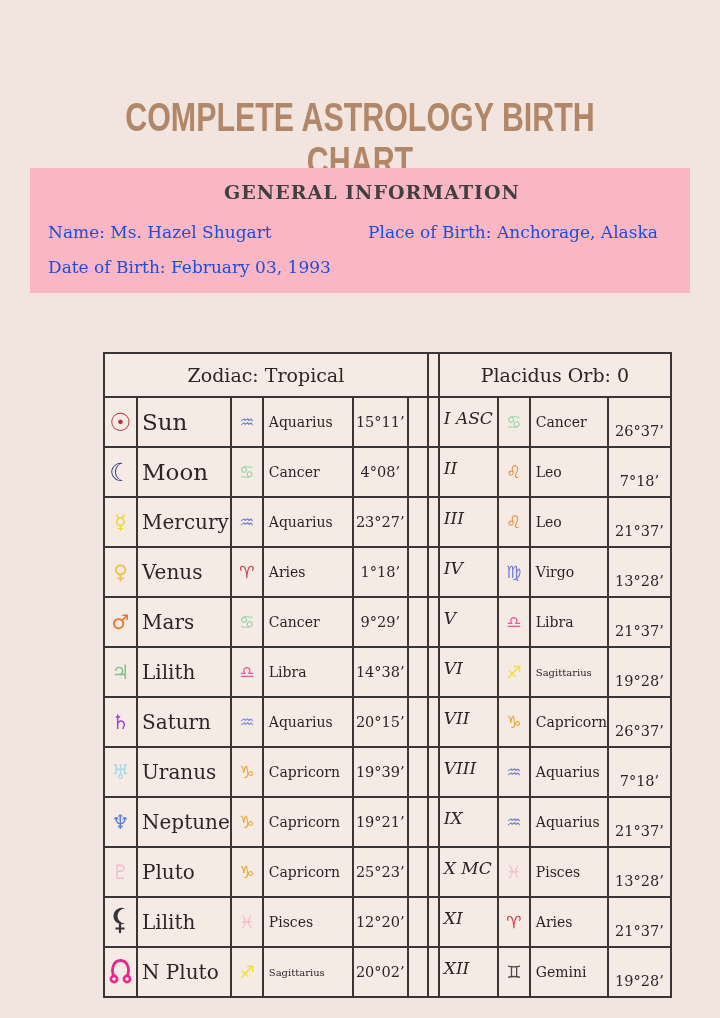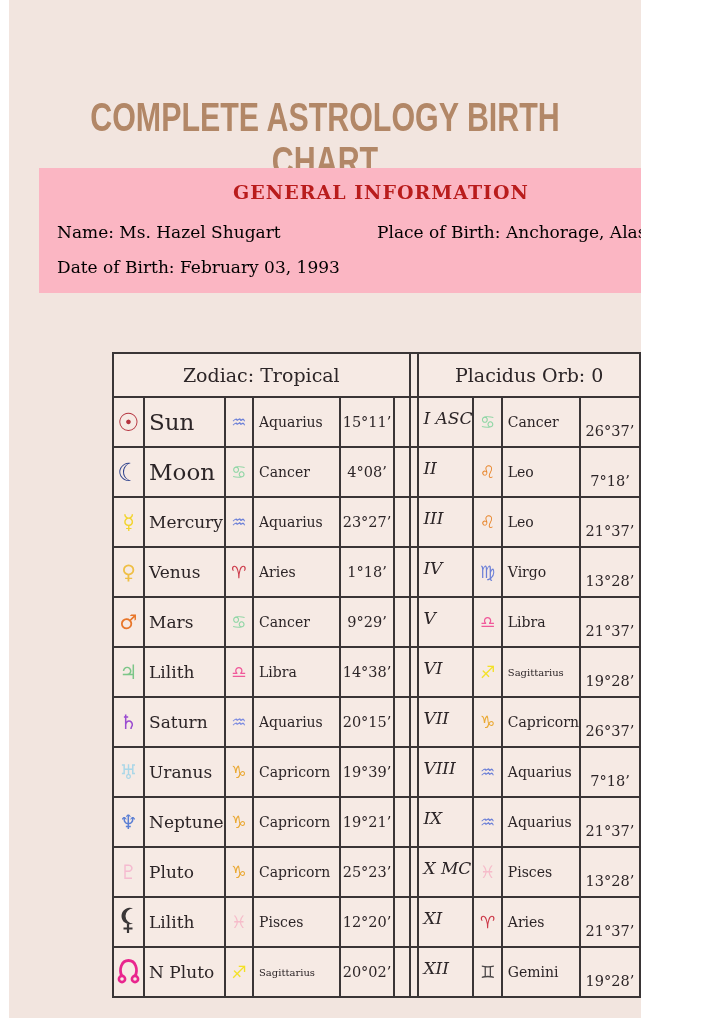--- a/index.html
+++ b/index.html
@@ -1,40 +1,40 @@
 <!DOCTYPE html>
 <html style="--bg: #f2e5df; --pink: #fbb6c3; --title: #b28767; --border: #3a3536; --cell: #f6eae4; --ink: #2c2527;"><head>
 <meta charset="utf-8">
 <style>
   :root{
     --bg:#f2e5df; --pink:#fbb6c3; --title:#b28767; --border:#3a3536;
     --cell:#f6eae4; --ink:#2c2527;
   }
   html,body{margin:0;padding:0;}
-  .page{position:relative;width:632px;height:1018px;background:var(--bg);
-        font-family:"DejaVu Serif",serif;color:var(--ink);overflow:hidden;margin-left:9px;}
+  .page{position:relative;width:720px;height:1018px;background:var(--bg);
+        font-family:"DejaVu Serif",serif;color:var(--ink);overflow:hidden;}
 
   .title{position:absolute;left:0;right:0;top:97px;text-align:center;
          font-family:"Liberation Sans",sans-serif;font-weight:800;font-size:38px;
          line-height:42px;color:var(--title);transform:scale(0.80,1.05);letter-spacing:0;}
 
   .panel{position:absolute;left:30px;top:168px;width:660px;height:125px;background:var(--pink);}
   .panel-heading{position:absolute;left:0;right:12px;top:13px;text-align:center;
-                 font-size:19px;font-weight:700;letter-spacing:1px;color:#b91c1c;padding-left:36px;}
+                 font-size:19px;font-weight:700;letter-spacing:1px;color:#404040;padding-left:36px;}
   .info-grid{position:absolute;left:18px;top:54px;display:grid;
-             grid-template-columns:320px auto;row-gap:15px;font-size:17px;color:#000000;}
+             grid-template-columns:320px auto;row-gap:15px;font-size:17px;color:#1d4ed8;}
 
   .table-wrap{position:absolute;left:103px;top:352px;}
   table{border-collapse:collapse;table-layout:fixed;}
   td{border:2px solid var(--border);background:var(--cell);overflow:hidden;
      vertical-align:middle;padding:0;}
   .th-l,.th-r{font-size:19px;text-align:center;height:42px;color:var(--ink);}
   tbody td{height:38px;}
   .c-pi,.c-si{text-align:center;}
-  .c-pn{font-size:17px;padding-left:4px;}
+  .c-pn{font-size:20px;padding-left:4px;}
   .c-pn.big{font-size:23px;}
   .c-sn,.c-sn2{font-size:14px;padding-left:5px;}
   .c-sn.sm,.c-sn2.sm{font-size:10px;}
   .c-dg,.c-dg2{font-size:14.5px;text-align:center;}
   .c-dg2{vertical-align:bottom;padding-bottom:7px;}
   .c-hn{font-size:17px;padding:10px 0 0 4px;vertical-align:top;font-style:italic;}
   .glyph{display:block;text-align:center;font-family:"DejaVu Sans",sans-serif;
          font-weight:bold;line-height:1;}
   .g-planet{font-size:20px;}
   .g-big{font-size:25px;}

